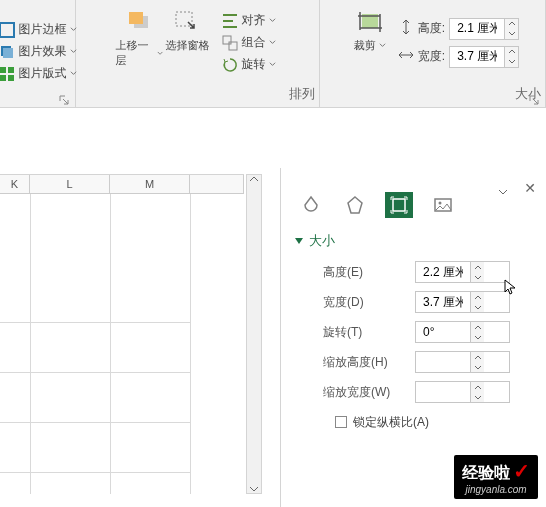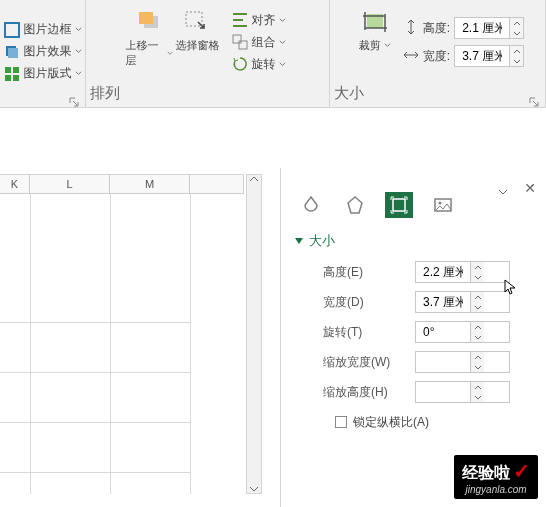--- a/index.html
+++ b/index.html
@@ -1,21 +1,21 @@
 <!DOCTYPE html>
 <html><head>
 <meta charset="utf-8">
 <style>
 * { box-sizing: border-box; font-family: "Microsoft YaHei", Arial, sans-serif; }
 body { margin: 0; width: 546px; height: 507px; background: #fff; font-size: 12px; color: #444; overflow: hidden; position: relative; }
 
 .ribbon { height: 108px; background: #f1f1f1; border-bottom: 1px solid #d4d4d4; display: flex; position: relative; }
 .rgroup { display: flex; flex-direction: column; align-items: center; border-right: 1px solid #d4d4d4; padding: 2px 4px 0 4px; }
 .rcontent { flex: 1; display: flex; }
-.rlabel { font-size: 15px; color: #666; padding: 2px 0 4px 0; text-align: left; width: 100%; position: relative; }
+.rlabel { font-size: 13px; color: #666; padding: 2px 0 4px 0; text-align: right; width: 100%; position: relative; }
 .launcher { position: absolute; right: 2px; bottom: 4px; width: 10px; height: 10px; }
 .launcher svg { width: 10px; height: 10px; }
 
 .vstack { display: flex; flex-direction: column; justify-content: center; }
 .smallbtn { display: flex; align-items: center; height: 22px; padding: 0 4px; white-space: nowrap; }
 .smallbtn .ico { width: 16px; height: 16px; margin-right: 4px; display: flex; align-items: center; justify-content: center; }
 .dd { width: 7px; height: 7px; margin-left: 3px; }
 .bigbtn { display: flex; flex-direction: column; align-items: center; width: 48px; padding-top: 6px; }
 .bigbtn .bico { width: 32px; height: 28px; display: flex; align-items: center; justify-content: center; }
 .bigbtn .blabel { font-size: 11px; margin-top: 2px; display: flex; align-items: center; }
@@ -51,21 +51,21 @@
 .watermark { position: absolute; bottom: 8px; right: 8px; background: #000; color: #fff; font-size: 12px; padding: 4px 8px; border-radius: 2px; display: flex; flex-direction: column; align-items: center; }
 .watermark .big { font-size: 16px; font-weight: bold; display: flex; align-items: baseline; }
 .watermark .big .chk { color: #d00; font-size: 20px; margin-left: 3px; }
 .watermark .small { font-size: 10px; color: #ccc; font-style: italic; text-align: right; }
 </style>
 </head>
 <body>
 
 <div class="ribbon">
 
-  <div class="rgroup" style="width:86px">
+  <div class="rgroup" style="width:76px">
     <div class="rcontent">
       <div class="vstack" style="width:100%">
         <div class="smallbtn">
           <span class="ico">
               <svg viewBox="0 0 16 16">
                 <rect x="1" y="1" width="14" height="14" fill="none" stroke="#2a7ab0" stroke-width="2"></rect>
               </svg>
             </span>
           <span>图片边框</span>
           <svg class="dd" viewBox="0 0 8 8">
@@ -358,55 +358,55 @@
           </div>
           <div>
             <svg width="8" height="5" viewBox="0 0 8 5">
               <path d="M1 1l3 3 3-3" fill="none" stroke="#666"></path>
             </svg>
           </div>
         </div>
     </div>
   </div>
   <div class="frow">
+    <div class="flabel">缩放高度(H)</div>
+    <div class="spin" style="width:95px">
+      <input value="" style="">
+      <div class="spinbtns">
+          <div>
+            <svg width="8" height="5" viewBox="0 0 8 5">
+              <path d="M1 4l3-3 3 3" fill="none" stroke="#666"></path>
+            </svg>
+          </div>
+          <div>
+            <svg width="8" height="5" viewBox="0 0 8 5">
+              <path d="M1 1l3 3 3-3" fill="none" stroke="#666"></path>
+            </svg>
+          </div>
+        </div>
+    </div>
+  </div>
+  <div class="frow">
     <div class="flabel">缩放宽度(W)</div>
     <div class="spin" style="width:95px">
       <input value="" style="">
       <div class="spinbtns">
           <div>
             <svg width="8" height="5" viewBox="0 0 8 5">
               <path d="M1 4l3-3 3 3" fill="none" stroke="#666"></path>
             </svg>
           </div>
           <div>
             <svg width="8" height="5" viewBox="0 0 8 5">
               <path d="M1 1l3 3 3-3" fill="none" stroke="#666"></path>
             </svg>
           </div>
         </div>
     </div>
   </div>
-  <div class="frow">
-    <div class="flabel">缩放高度(H)</div>
-    <div class="spin" style="width:95px">
-      <input value="" style="">
-      <div class="spinbtns">
-          <div>
-            <svg width="8" height="5" viewBox="0 0 8 5">
-              <path d="M1 4l3-3 3 3" fill="none" stroke="#666"></path>
-            </svg>
-          </div>
-          <div>
-            <svg width="8" height="5" viewBox="0 0 8 5">
-              <path d="M1 1l3 3 3-3" fill="none" stroke="#666"></path>
-            </svg>
-          </div>
-        </div>
-    </div>
-  </div>
   <div class="frow" style="margin-left:40px">
     <div class="checkbox"></div>
     <span>锁定纵横比(A)</span>
   </div>
 
   <div class="cursor" style="top:110px;left:222px">
     <svg viewBox="0 0 18 18">
         <path d="M2 2l0 12 3-3 2 5 2-1-2-5 5 0z" fill="#fff" stroke="#000"></path>
       </svg>
   </div>

